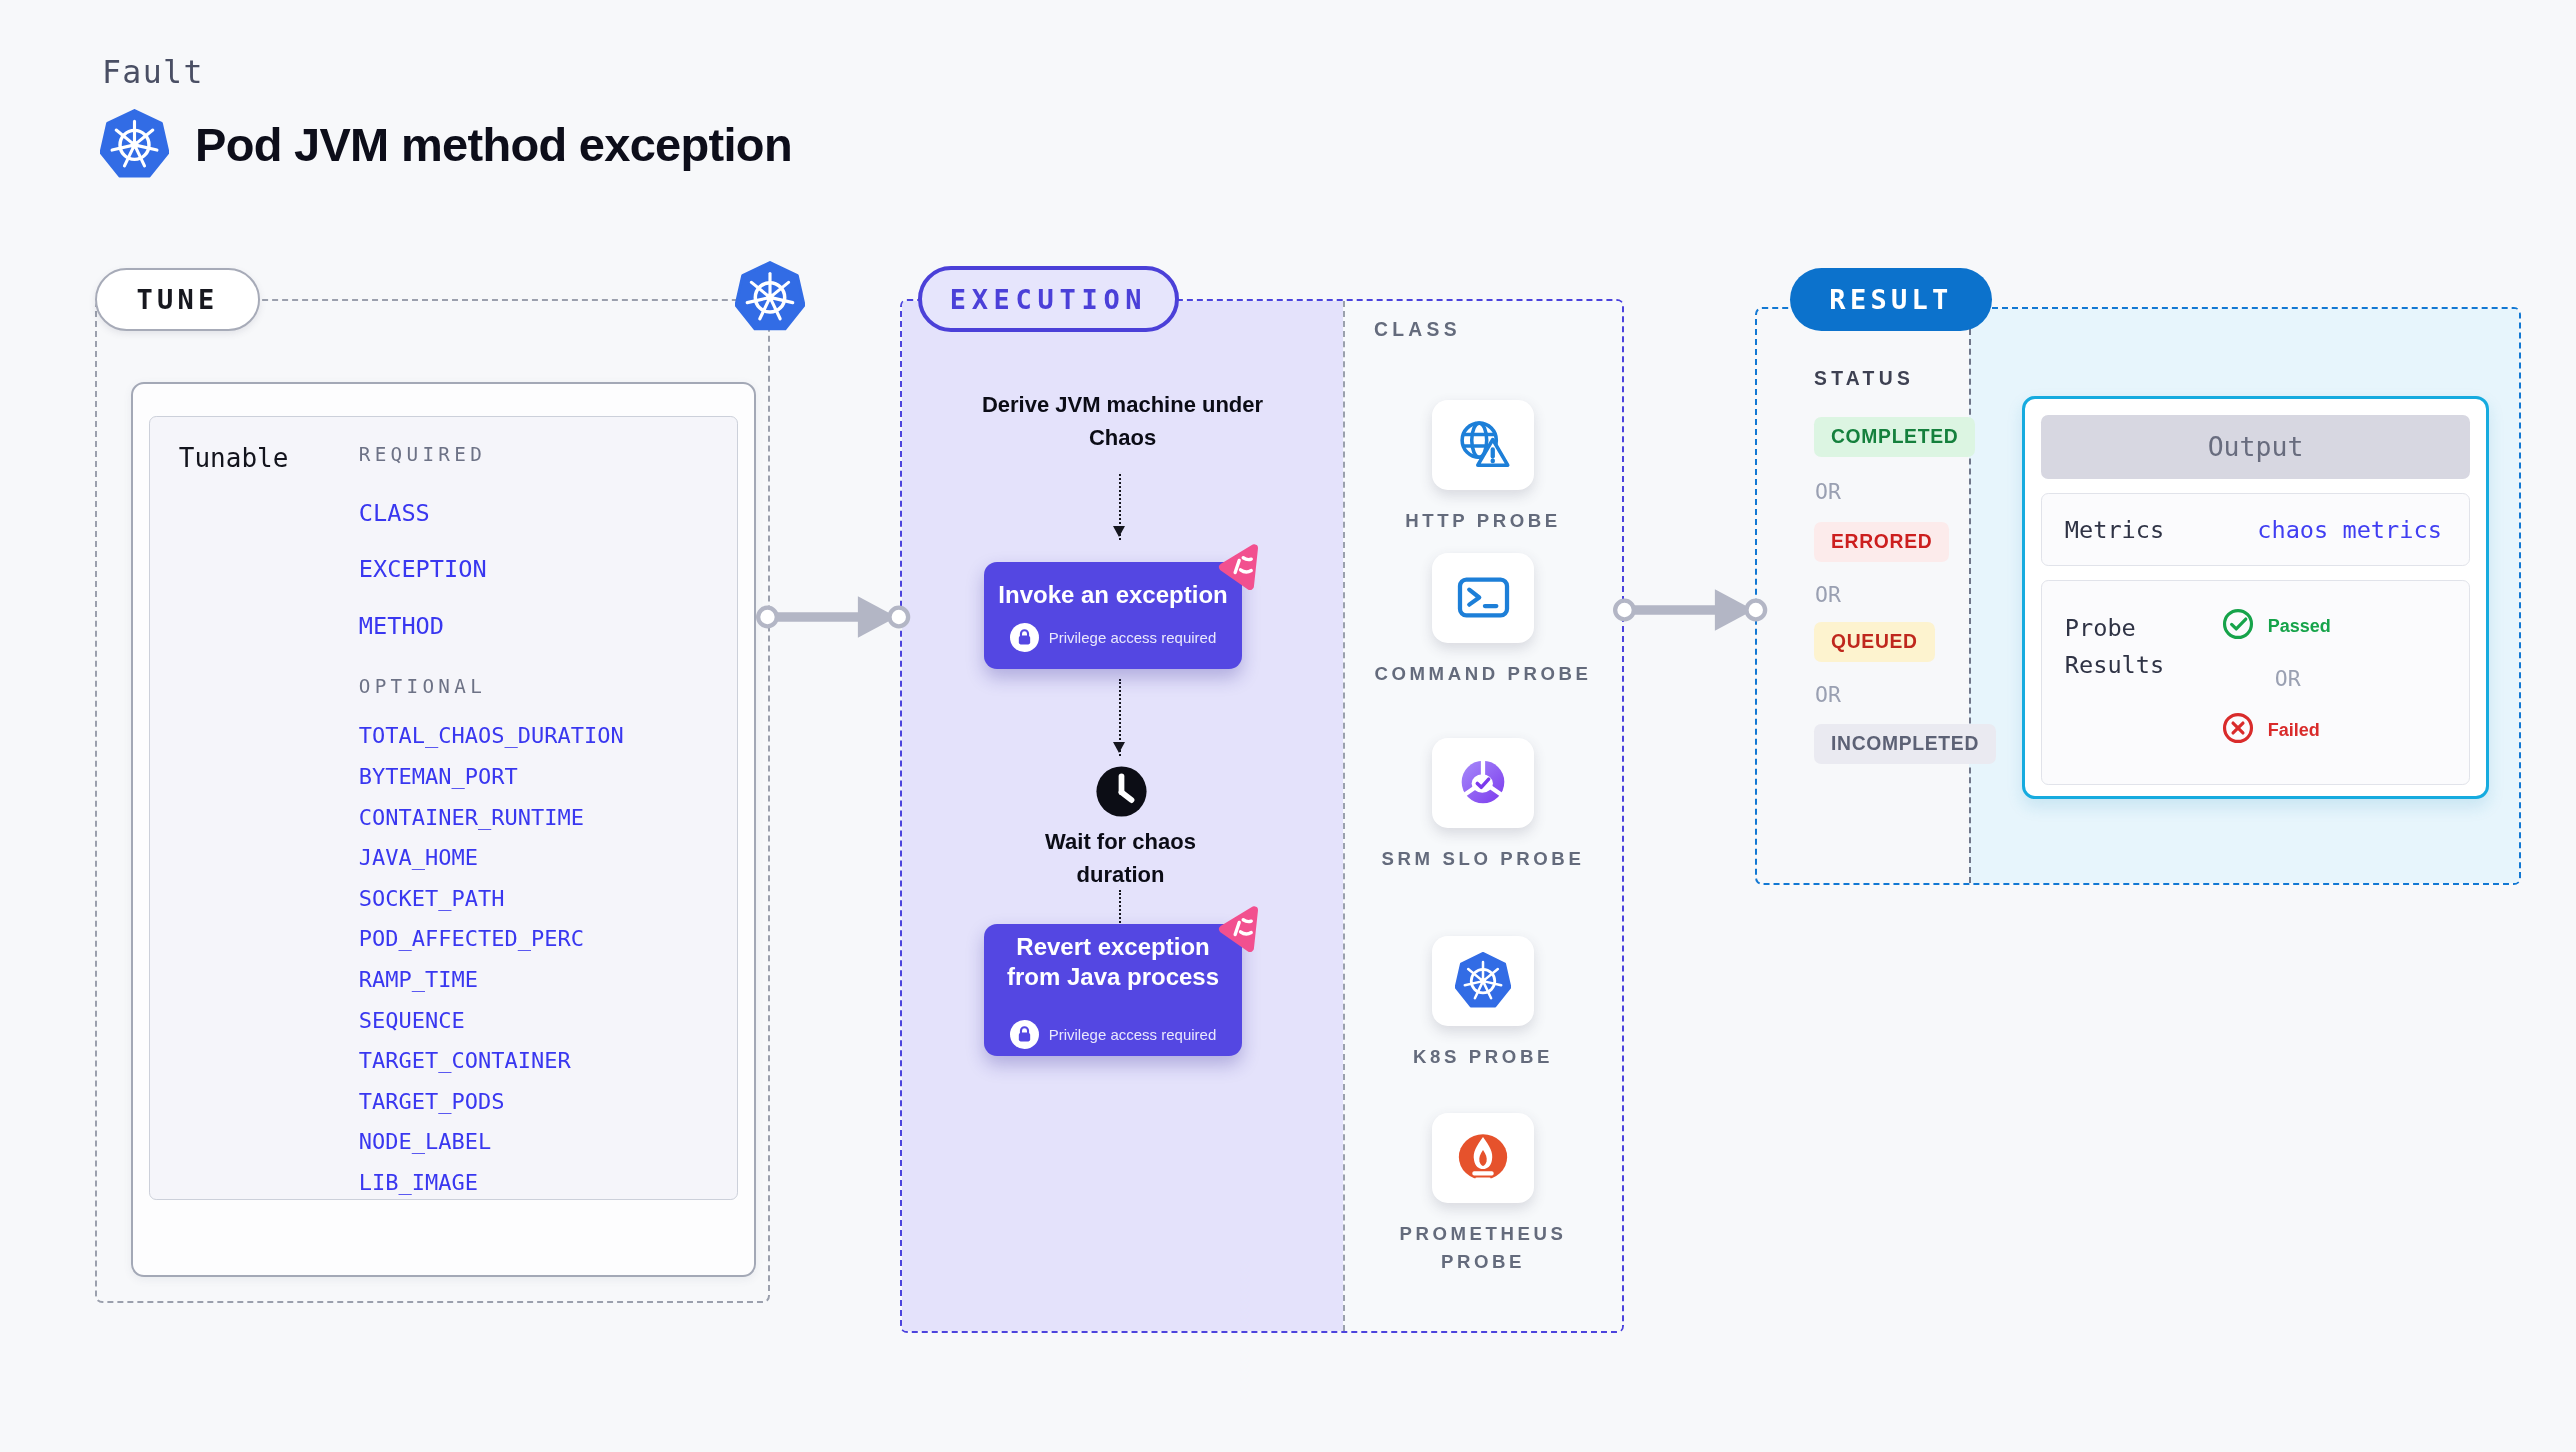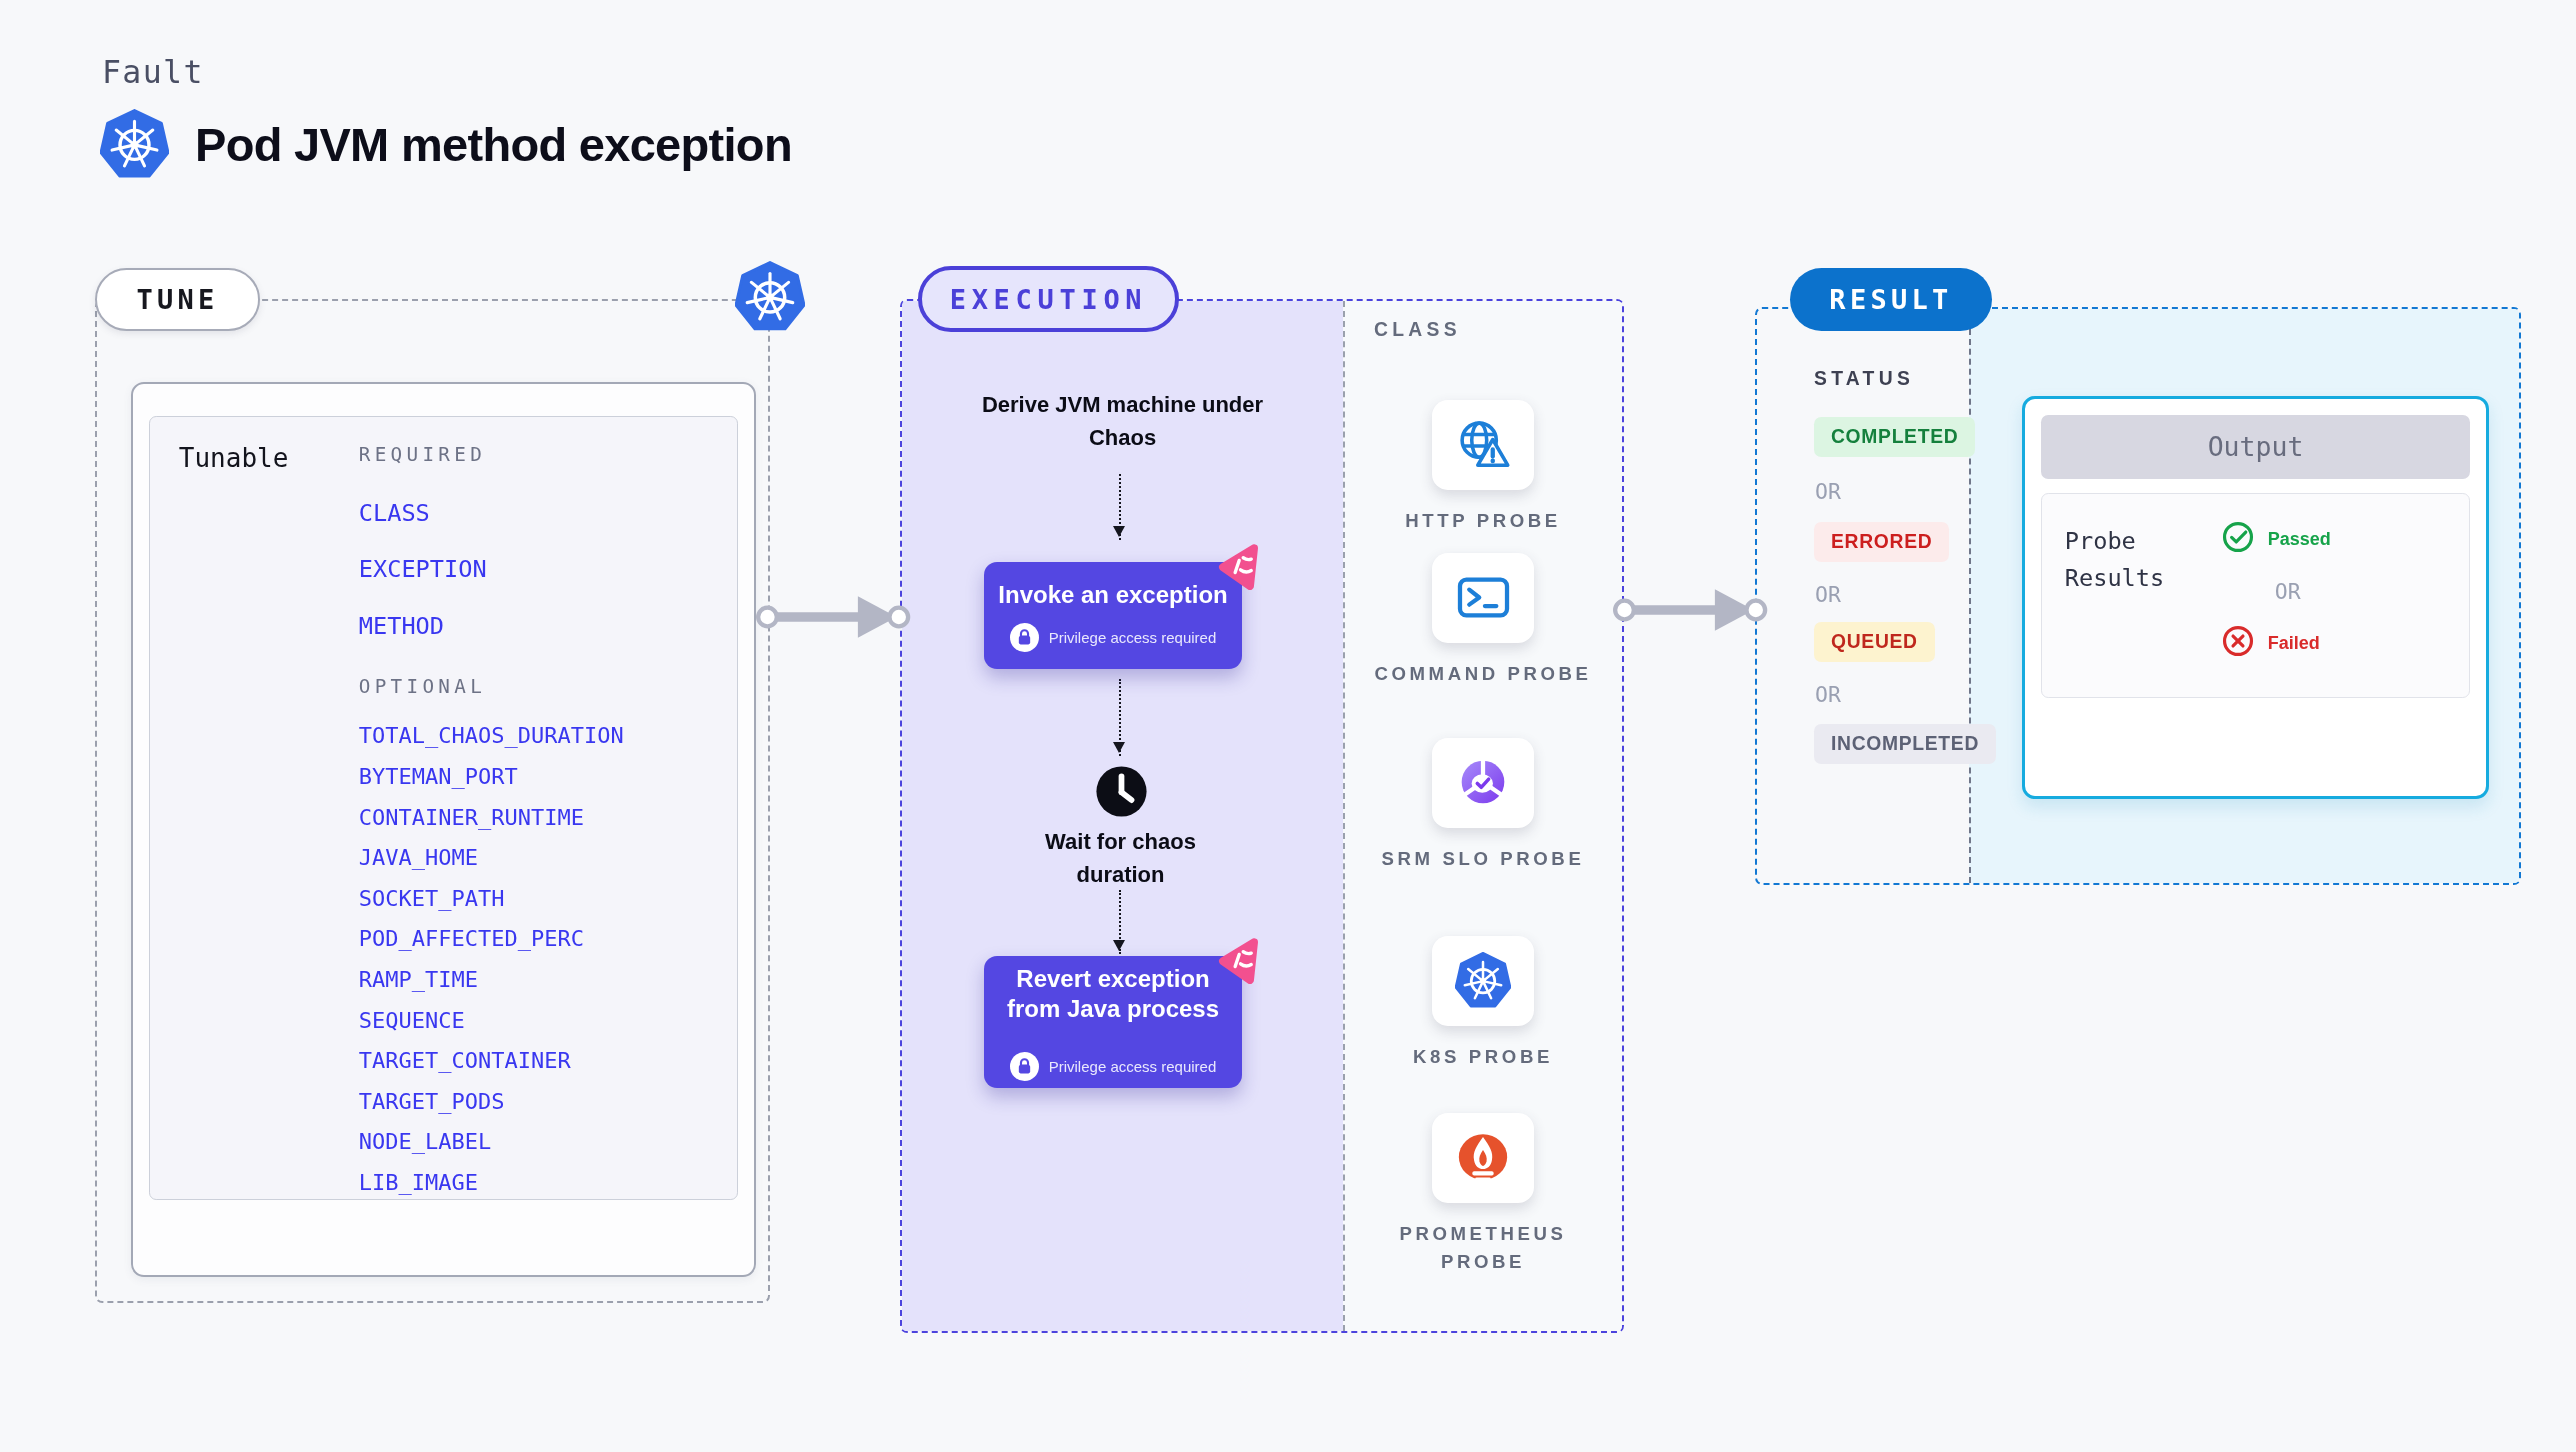--- a/index.html
+++ b/index.html
@@ -80,21 +80,21 @@
     border:6.4px solid transparent; border-top:11.5px solid #15161f; }
   .da1 { left:1119px; top:474px;  height:66px; }
   .da2 { left:1119px; top:679px;  height:77px; }
   .da3 { left:1119px; top:890px; height:64px; }
 
   .action-box { position:absolute; left:984px; width:258px; background:#5447e2;
     border-radius:13px; box-shadow:0 8.6px 18.6px rgba(46,36,150,.28);
     display:flex; flex-direction:column; align-items:center; justify-content:center;
     gap:13px; color:#fff; z-index:3; }
   .invoke-box { top:562px;  height:107px; }
-  .revert-box { top:956px; height:132px;gap:28px; }
+  .revert-box { top:924px; height:132px;gap:28px; }
   .action-title { font-weight:800; font-size:24px; line-height:1.25; text-align:center; padding:0 14.3px; }
   .action-badge { display:flex; align-items:center; gap:10px; }
   .lock-circle { width:29px; height:29px; border-radius:50%; background:#ffffff;
     display:flex; align-items:center; justify-content:center; }
   .badge-text { font-size:15px; color:#e9e8fd; }
   .litmus { position:absolute; top:-18.6px; right:-20px; width:47px; height:47px; z-index:4; }
 
   .clock-wrap { position:absolute; left:1095px; top:765px; width:53px; height:53px; z-index:2; }
 
   
@@ -407,20 +407,24 @@
   <div class="status-badge b-completed">COMPLETED</div>
   <div class="or-label or1">OR</div>
   <div class="status-badge b-errored">ERRORED</div>
   <div class="or-label or2">OR</div>
   <div class="status-badge b-queued">QUEUED</div>
   <div class="or-label or3">OR</div>
   <div class="status-badge b-incompleted">INCOMPLETED</div>
 
   <div class="output-box">
     <div class="output-header">Output</div>
+    <div class="output-row metrics-row">
+      <span class="row-label">Metrics</span>
+      <span class="metrics-value">chaos metrics</span>
+    </div>
     <div class="output-row probe-results-row">
       <span class="row-label pr-label">Probe Results</span>
       <div class="pr-col">
         <div class="pass-row">
           <span><svg width="34" height="34" viewBox="0 0 48 48">
                 <use href="#icon-check"></use>
               </svg></span>
           <span>Passed</span>
         </div>
         <div class="or-mid">OR</div>

